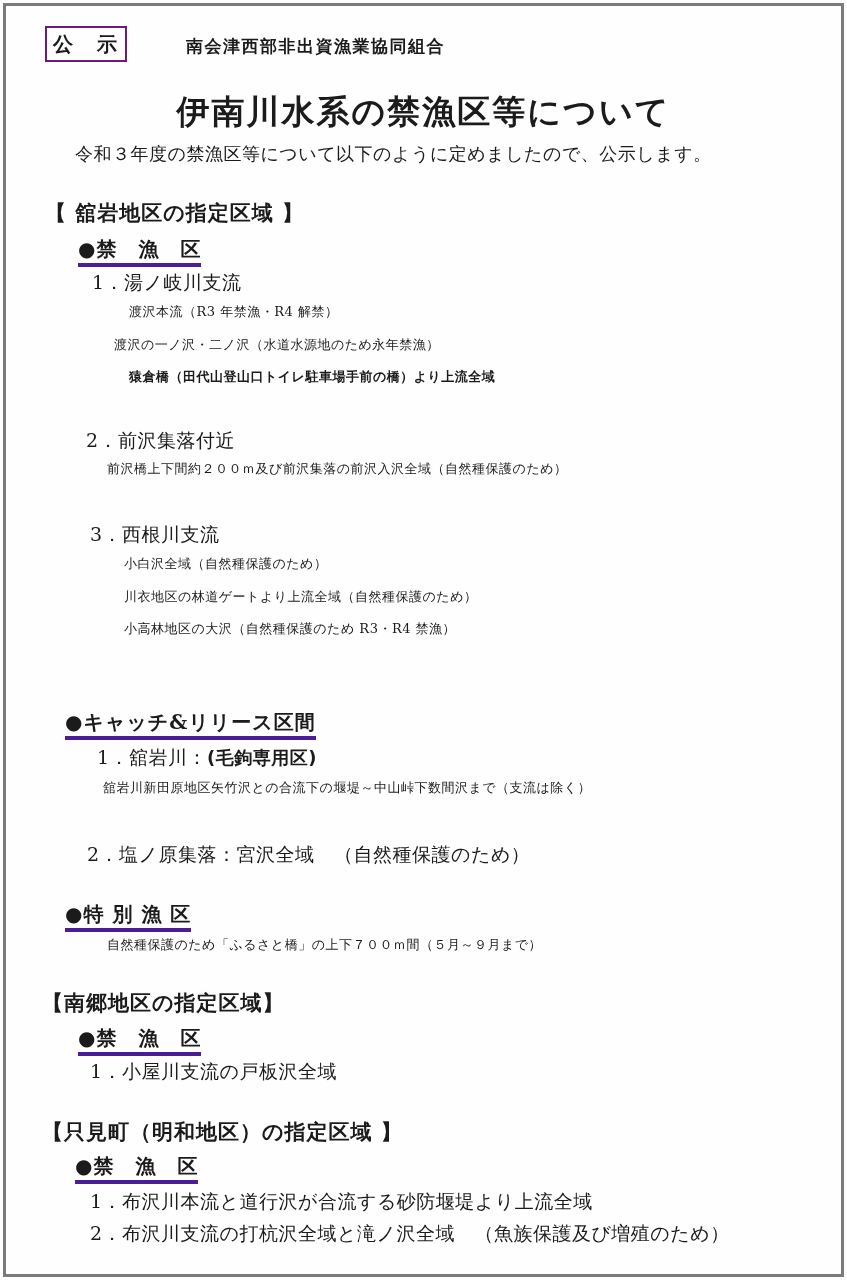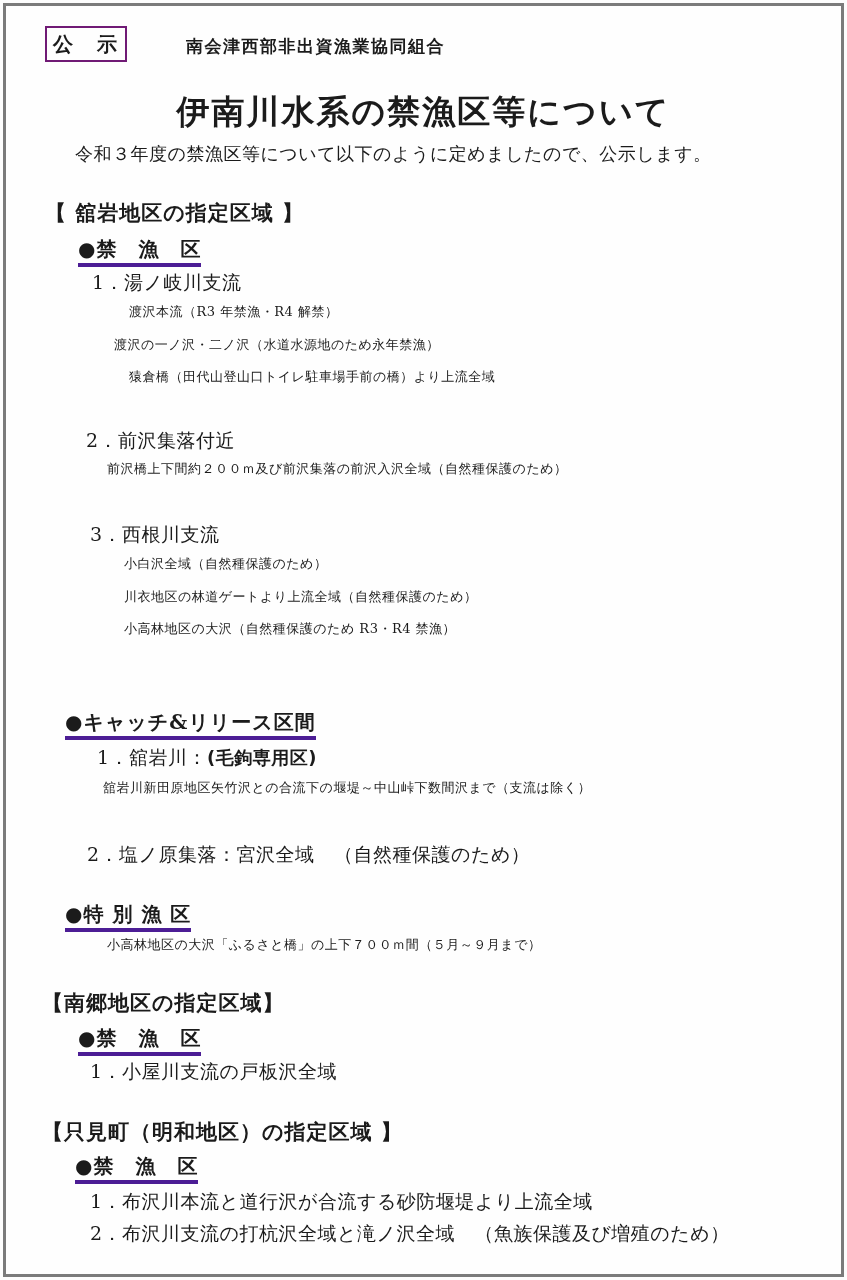--- a/index.html
+++ b/index.html
@@ -65,37 +65,37 @@
 <div class="abs org">南会津西部非出資漁業協同組合</div>
 <div class="abs title">伊南川水系の禁漁区等について</div>
 <div class="abs intro">令和３年度の禁漁区等について以下のように定めましたので、公示します。</div>
 
 <div class="abs area-heading" style="left:45px;top:199px;">【 舘岩地区の指定区域 】</div>
 <div class="abs" style="left:78px;top:236px;"><span class="sub-heading">●禁　漁　区</span></div>
 
 <div class="abs item" style="left:92px;top:270px;text-align:center;">1．湯ノ岐川支流</div>
 <div class="abs detail" style="left:129px;top:303px;">渡沢本流（R3 年禁漁・R4 解禁）</div>
 <div class="abs detail" style="left:114px;top:336px;">渡沢の一ノ沢・二ノ沢（水道水源地のため永年禁漁）</div>
-<div class="abs detail" style="left:129px;top:368px;">猿倉橋（田代山登山口トイレ駐車場手前の橋）より上流全域</div>
+<div class="abs detail" style="left:129px;top:368px;font-weight:bold;">猿倉橋（田代山登山口トイレ駐車場手前の橋）より上流全域</div>
 
 <div class="abs item" style="left:86px;top:428px;">2．前沢集落付近</div>
 <div class="abs detail" style="left:107px;top:460px;">前沢橋上下間約２００ｍ及び前沢集落の前沢入沢全域（自然種保護のため）</div>
 
 <div class="abs item" style="left:90px;top:522px;">3．西根川支流</div>
 <div class="abs detail" style="left:124px;top:555px;">小白沢全域（自然種保護のため）</div>
 <div class="abs detail" style="left:124px;top:588px;">川衣地区の林道ゲートより上流全域（自然種保護のため）</div>
 <div class="abs detail" style="left:124px;top:620px;">小高林地区の大沢（自然種保護のため R3・R4 禁漁）</div>
 
 <div class="abs" style="left:65px;top:709px;"><span class="sub-heading">●キャッチ&amp;リリース区間</span></div>
 <div class="abs item" style="left:97px;top:745px;"><span>1．舘岩川：</span><span class="em-tag">(毛鉤専用区)</span></div>
 <div class="abs detail" style="left:103px;top:779px;font-family:Liberation Mono, monospace;">舘岩川新田原地区矢竹沢との合流下の堰堤～中山峠下数間沢まで（支流は除く）</div>
 <div class="abs item" style="left:87px;top:842px;">2．塩ノ原集落：宮沢全域　（自然種保護のため）</div>
 
 <div class="abs" style="left:65px;top:901px;"><span class="sub-heading">●特 別 漁 区</span></div>
-<div class="abs detail" style="left:107px;top:936px;">小高林地区の大沢「ふるさと橋」の上下７００ｍ間（５月～９月まで）</div>
+<div class="abs detail" style="left:107px;top:936px;">自然種保護のため「ふるさと橋」の上下７００ｍ間（５月～９月まで）</div>
 
 <div class="abs area-heading" style="left:42px;top:989px;">【南郷地区の指定区域】</div>
 <div class="abs" style="left:78px;top:1025px;"><span class="sub-heading">●禁　漁　区</span></div>
 <div class="abs item" style="left:90px;top:1059px;">1．小屋川支流の戸板沢全域</div>
 
 <div class="abs area-heading" style="left:42px;top:1118px;">【只見町（明和地区）の指定区域 】</div>
 <div class="abs" style="left:75px;top:1153px;"><span class="sub-heading">●禁　漁　区</span></div>
 <div class="abs item" style="left:90px;top:1189px;">1．布沢川本流と道行沢が合流する砂防堰堤より上流全域</div>
 <div class="abs item" style="left:90px;top:1221px;">2．布沢川支流の打杭沢全域と滝ノ沢全域　（魚族保護及び増殖のため）</div>
 

